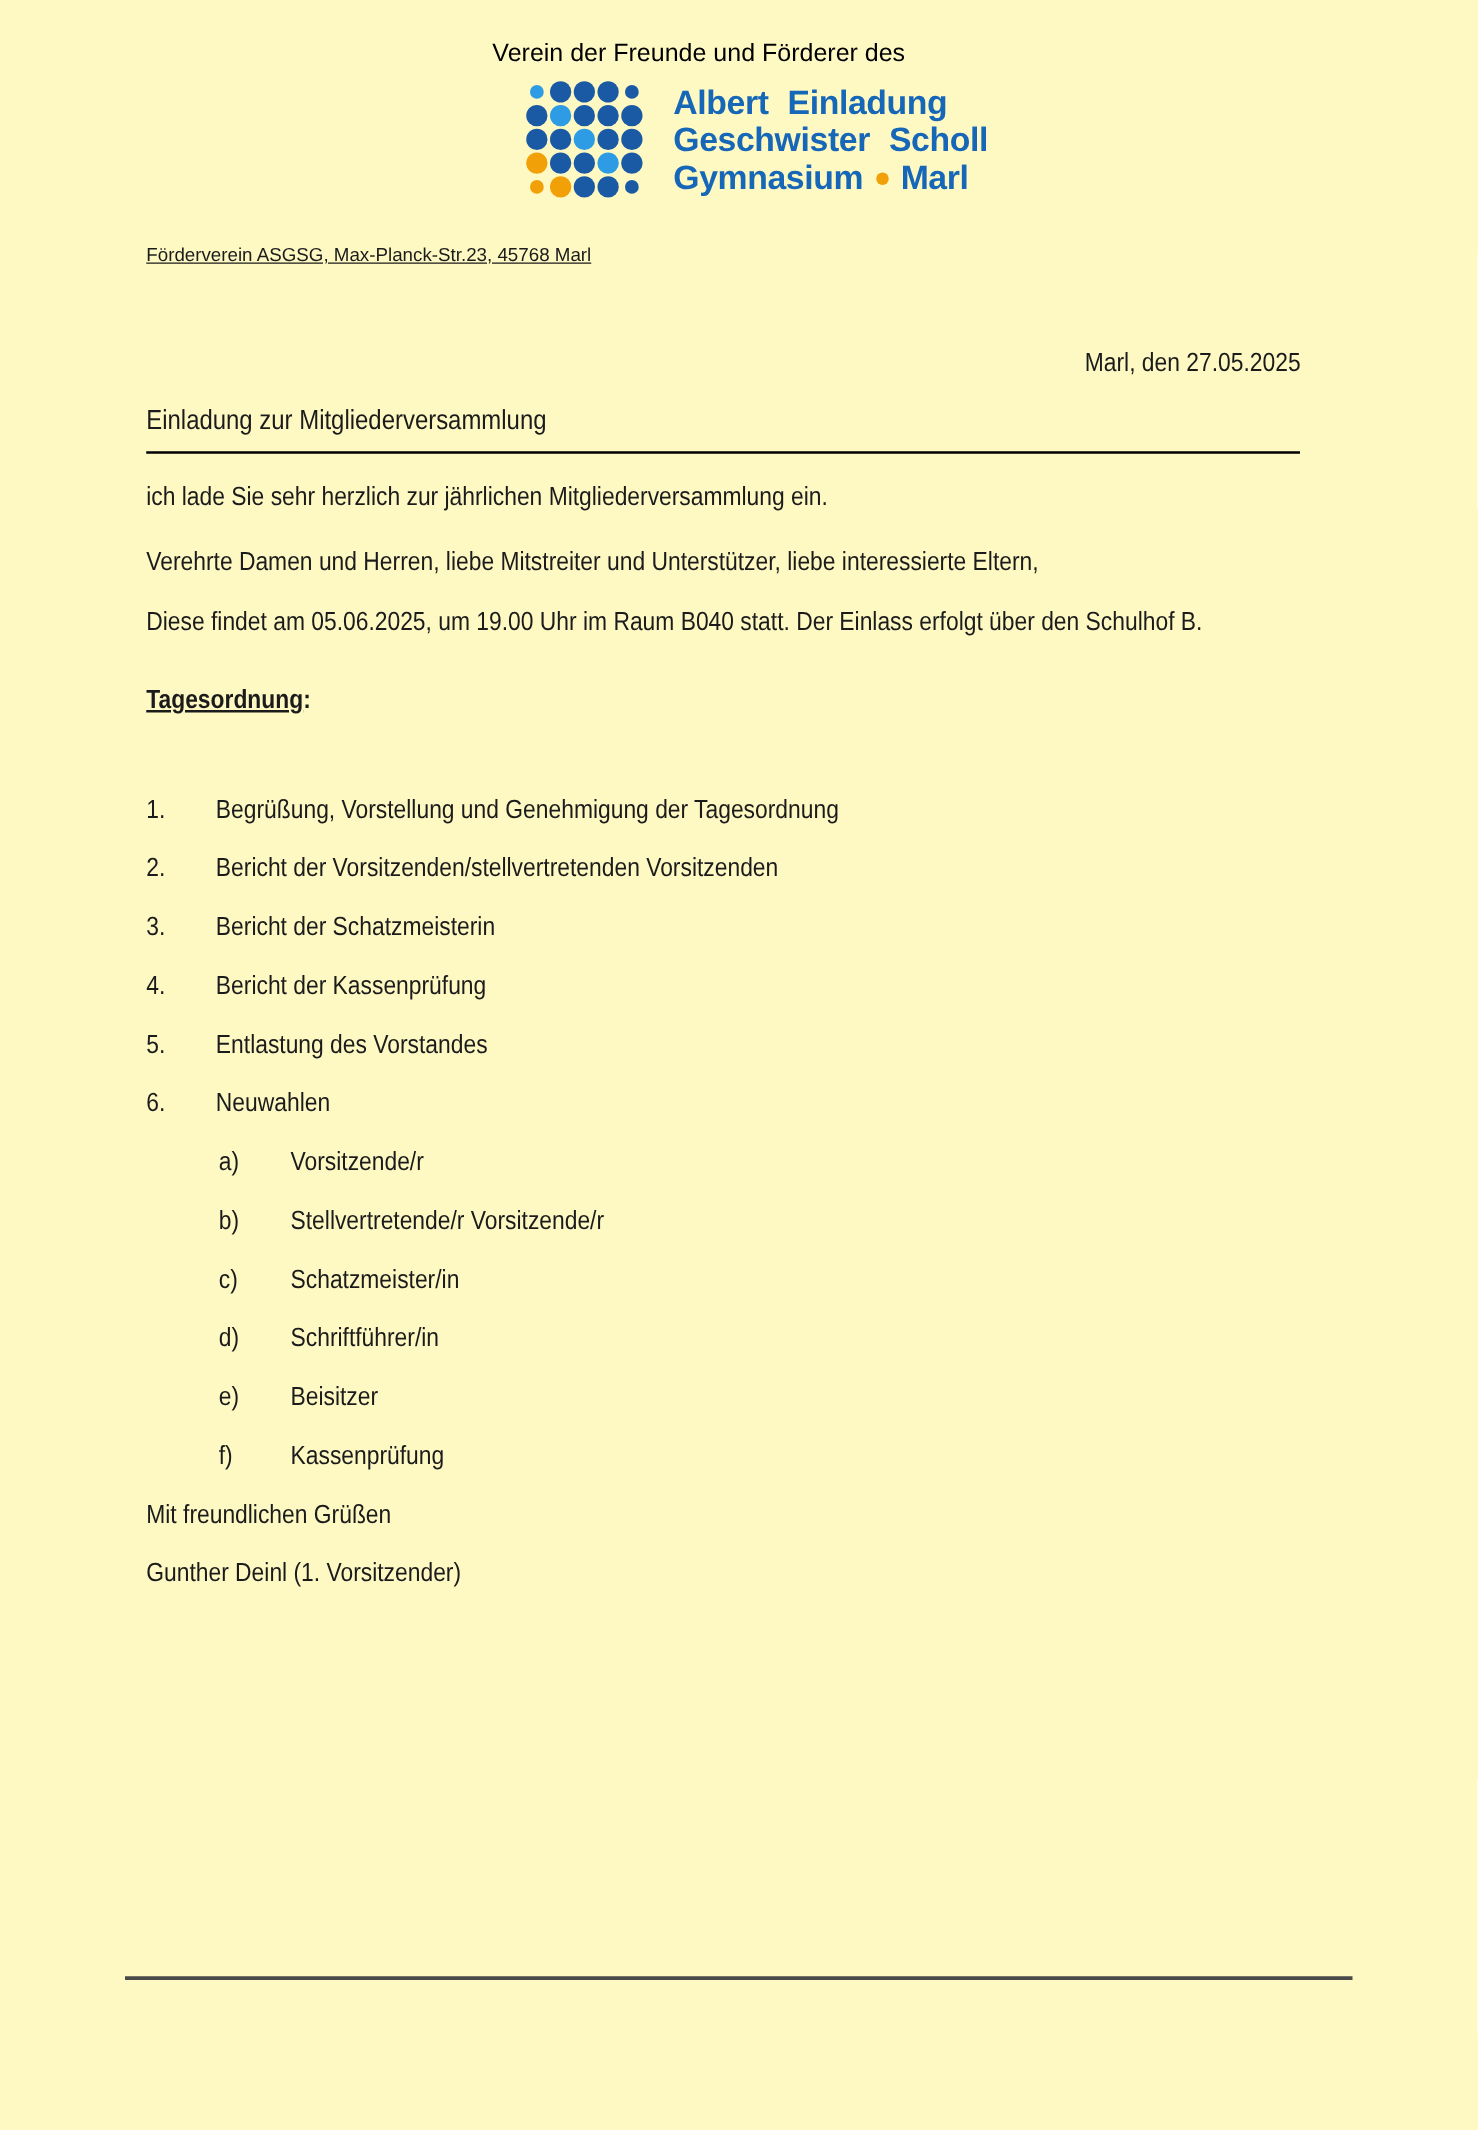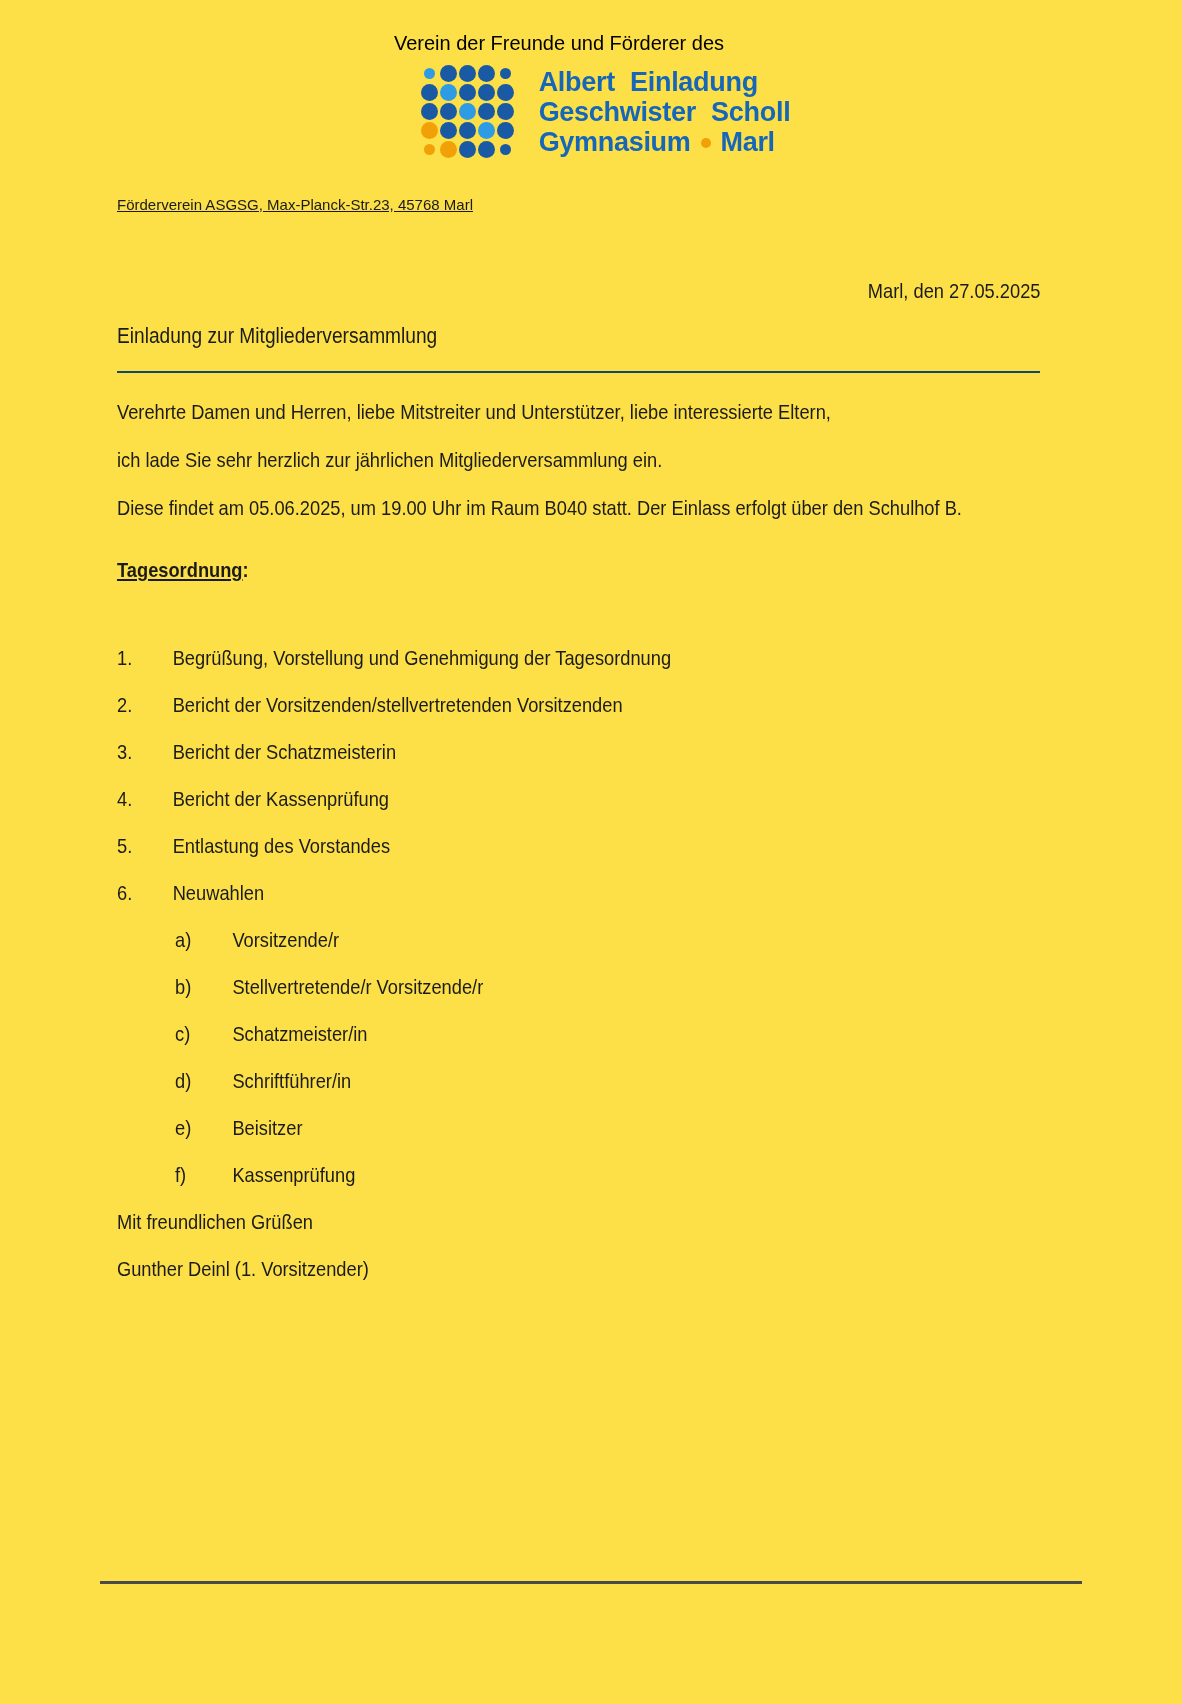--- a/index.html
+++ b/index.html
@@ -1,19 +1,19 @@
 <!DOCTYPE html>
 <html style="--dark-blue: #1a5aa5; --light-blue: #2d9ce5; --orange: #f2a007; --logo-blue: #1767b8;"><head>
 <meta charset="utf-8">
 <style>
   html,body{margin:0;padding:0;background:#ffffff;}
   .page{
     position:relative;
     width:1182px;height:1704px;
-    background:#fde047;
+    background:#fef9c3;
     font-family:"Liberation Sans",sans-serif;
     color:#1b1b1b;
     overflow:hidden;
   }
   
   .header{text-align:center;padding-top:30px;}
   .header-title{
     font-size:20px;line-height:26px;color:#000;
     transform:translateX(-32px);
   }
@@ -50,21 +50,21 @@
   .cond{
     display:inline-flex;transform:scaleX(0.87);transform-origin:0 100%;
     white-space:nowrap;
   }
   .cond-r{
     display:inline-block;transform:scaleX(0.87);transform-origin:100% 100%;
     white-space:nowrap;
   }
   .date-line{margin-top:64px;text-align:right;font-size:21px;line-height:24px;}
   .subject-rule{
-    margin-top:20px;border-bottom:2px solid #0c4a6e;padding-bottom:20px;
+    margin-top:20px;border-bottom:2px solid #000000;padding-bottom:9px;
     line-height:26px;
   }
   .subject-text{font-size:22px;}
   .para{line-height:26px;font-size:21px;margin-top:22px;}
   .para.first{margin-top:26px;}
   .agenda-heading{margin-top:36px;line-height:26px;font-size:21px;font-weight:bold;}
   .agenda-heading .u{text-decoration:underline;}
   .agenda-list{margin-top:62px;}
   .agenda-row{line-height:26px;font-size:21px;margin-bottom:21px;}
   .agenda-row .marker{display:inline-block;width:64px;flex:0 0 64px;}
@@ -173,23 +173,23 @@
 
   <div class="content">
 
     <div class="sender"><span class="sender-inner">Förderverein ASGSG, Max-Planck-Str.23, 45768 Marl</span></div>
 
 
     <div class="date-line"><span class="cond-r">Marl, den 27.05.2025</span></div>
 
     <div class="subject-rule"><span class="cond subject-text">Einladung zur Mitgliederversammlung</span></div>
 
+    <div class="para"><span class="cond">ich lade Sie sehr herzlich zur jährlichen Mitgliederversammlung ein.</span></div>
+
     <div class="para first"><span class="cond">Verehrte Damen und Herren, liebe Mitstreiter und Unterstützer, liebe interessierte Eltern,</span></div>
-
-    <div class="para"><span class="cond">ich lade Sie sehr herzlich zur jährlichen Mitgliederversammlung ein.</span></div>
 
     <div class="para"><span class="cond">Diese findet am 05.06.2025, um 19.00 Uhr im Raum B040 statt. Der Einlass erfolgt über den Schulhof B.</span></div>
 
     <div class="agenda-heading"><span class="cond">
           <span class="u">Tagesordnung</span>
           <span>:</span>
         </span></div>
 
     <div class="agenda-list">
         <div class="agenda-row"><span class="cond">

